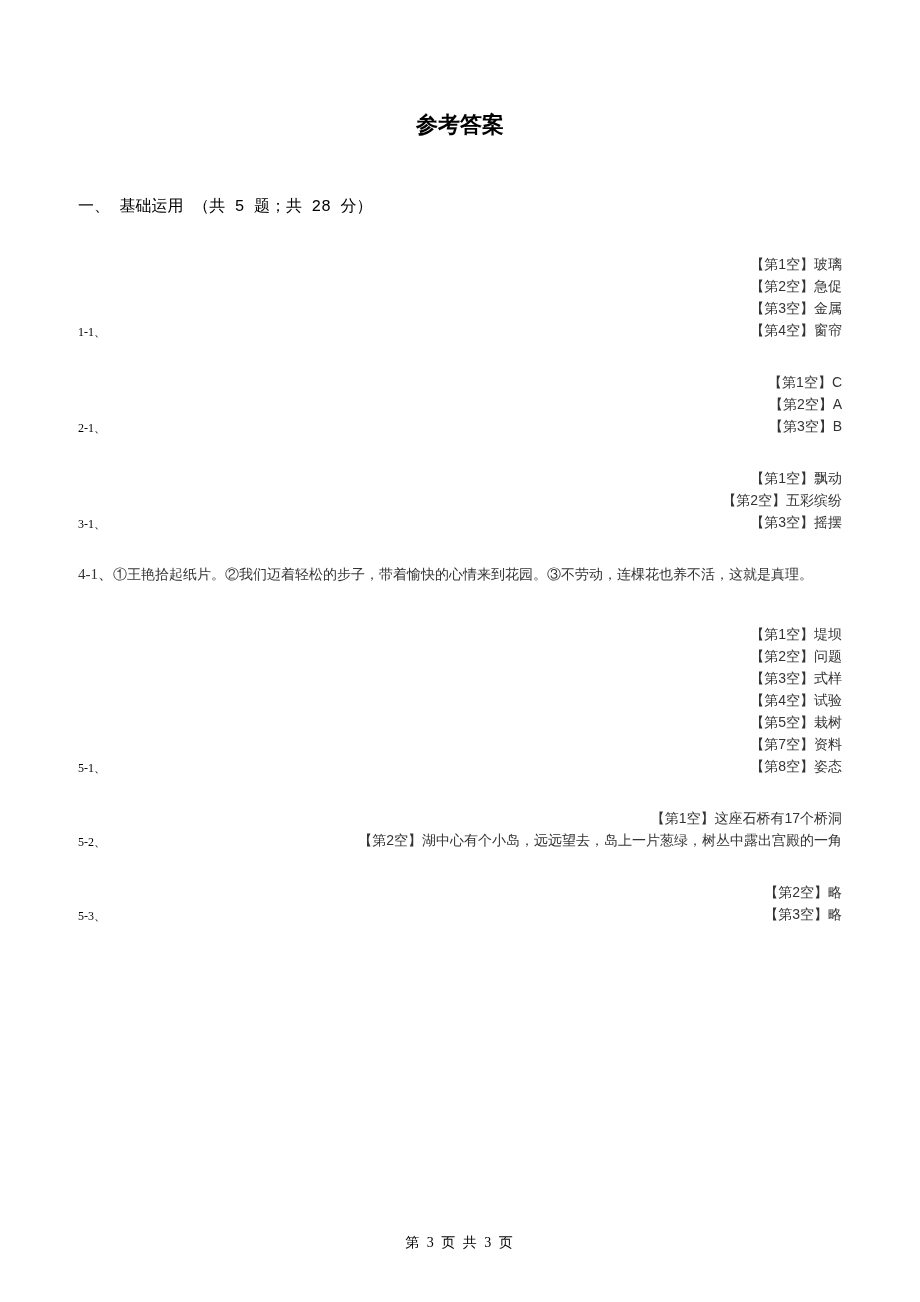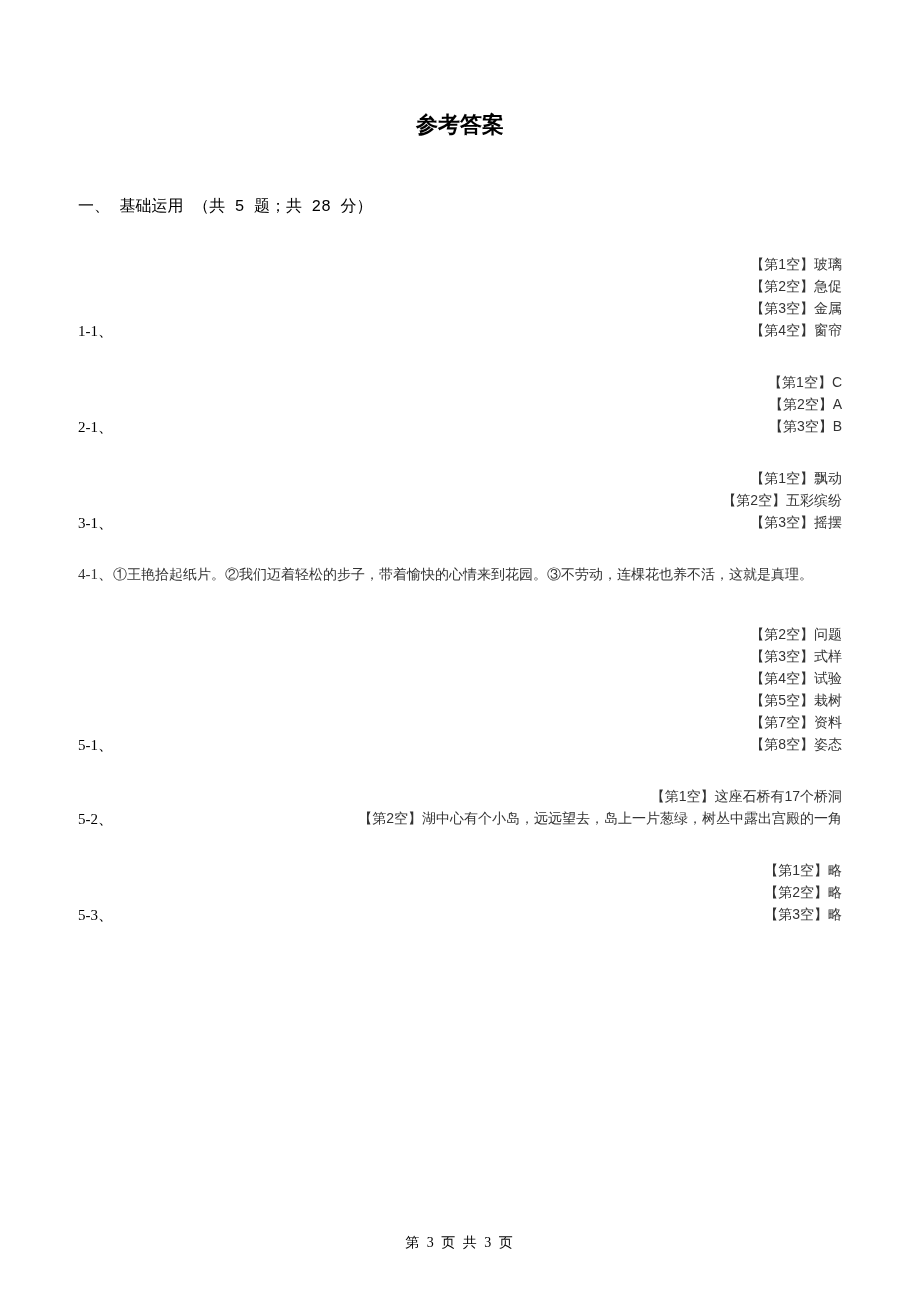--- a/index.html
+++ b/index.html
@@ -23,21 +23,21 @@
       font-size: 16px;
       font-weight: normal;
       font-family: Liberation Mono, monospace;
       margin-bottom: 36px;
     }
     .question-block {
       margin-bottom: 30px;
       position: relative;
     }
     .q-number {
-      font-size: 15px;
+      font-size: 12px;
       font-family: "SimSun", serif;
       position: absolute;
       left: 0;
       bottom: 0;
     }
     .answer-lines {
       margin-left: 60px;
       text-align: right;
     }
     .answer-line {
@@ -105,40 +105,40 @@
   </div>
   <span class="q-number">3-1、</span>
 </div>
 
 <div class="sentence-block">
   <span class="q-number">4-1、</span><span>①王艳拾起纸片。②我们迈着轻松的步子，带着愉快的心情来到花园。③不劳动，连棵花也养不活，这就是真理。</span>
 </div>
 
 <div class="question-block">
   <div class="answer-lines">
+    <div class="answer-line">【第1空】堤坝</div>
     <div class="answer-line">【第2空】问题</div>
     <div class="answer-line">【第3空】式样</div>
     <div class="answer-line">【第4空】试验</div>
     <div class="answer-line">【第5空】栽树</div>
     <div class="answer-line">【第7空】资料</div>
     <div class="answer-line">【第8空】姿态</div>
   </div>
   <span class="q-number">5-1、</span>
 </div>
 
 <div class="question-block">
   <div class="answer-lines">
     <div class="answer-line">【第1空】这座石桥有17个桥洞</div>
     <div class="answer-line">【第2空】湖中心有个小岛，远远望去，岛上一片葱绿，树丛中露出宫殿的一角</div>
   </div>
   <span class="q-number">5-2、</span>
 </div>
 
 <div class="question-block">
   <div class="answer-lines">
-    <div class="answer-line">【第1空】略</div>
     <div class="answer-line">【第2空】略</div>
     <div class="answer-line">【第3空】略</div>
   </div>
   <span class="q-number">5-3、</span>
 </div>
 
 <div class="footer">第 3 页 共 3 页</div>
 
 </body></html>

